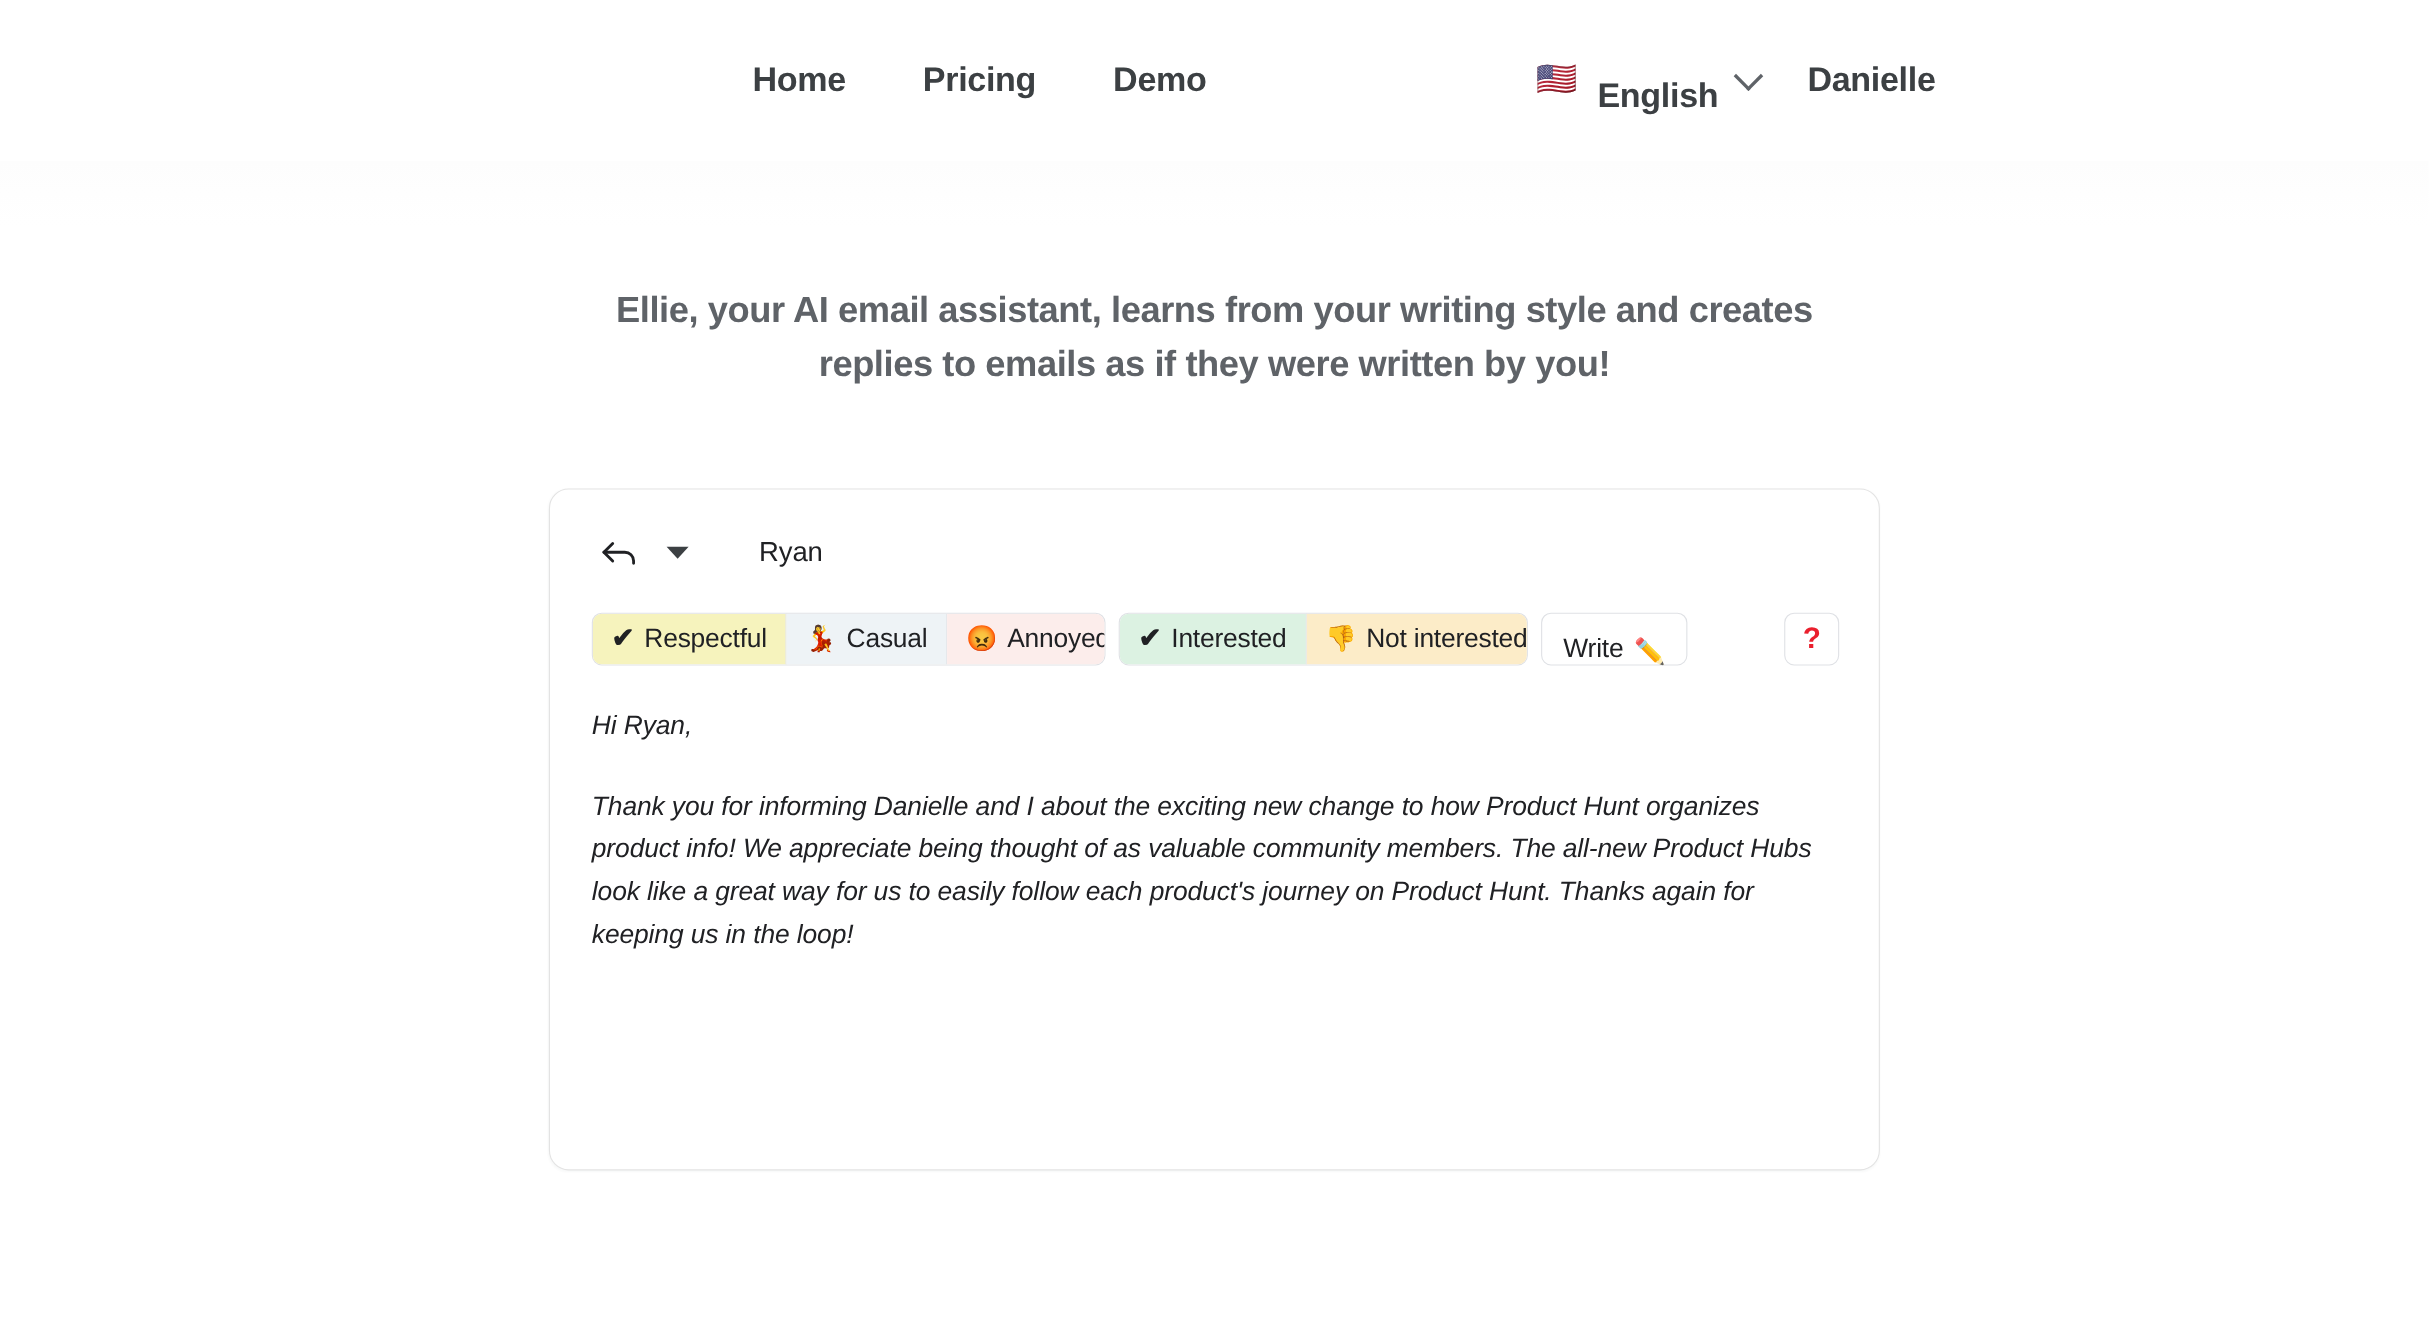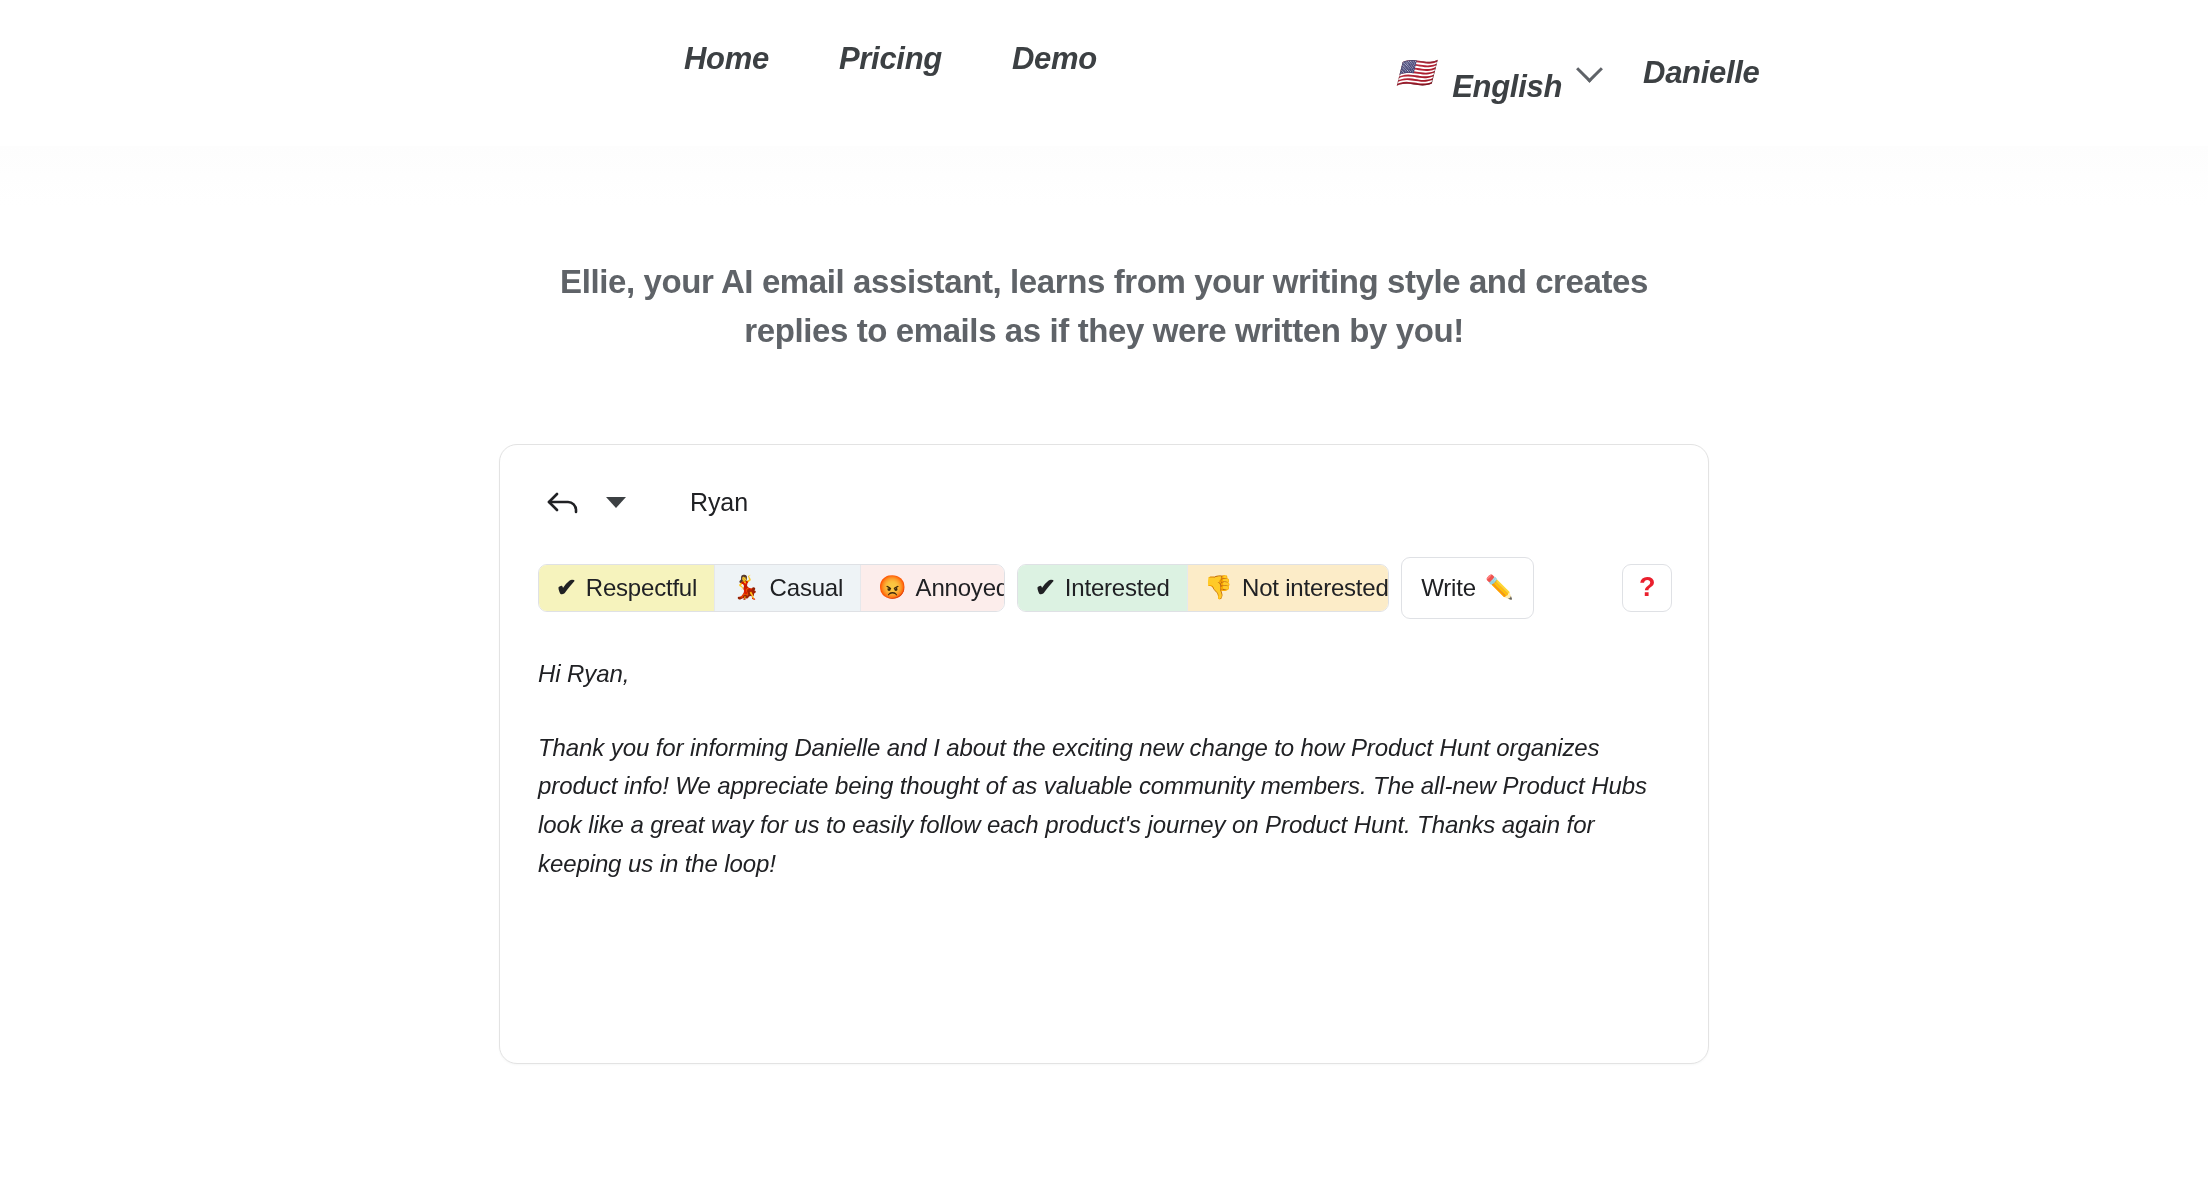--- a/index.html
+++ b/index.html
@@ -31,25 +31,24 @@
     height: 146px;
     background: #ffffff;
     display: flex;
     align-items: center;
     justify-content: center;
     gap: 0;
   }
 
   .nav-inner {
     display: flex;
-    align-items: flex-start;
+    align-items: center;
     width: 1700px;
     padding-left: 430px;
     gap: 0;
-    font-style: italic;
   }
 
   .nav-left {
     display: flex;
     align-items: center;
     gap: 70px;
   }
 
   .nav-link {
     font-size: 31px;
@@ -221,23 +220,23 @@
     font-size: 25px;
     line-height: 1;
     color: #202124;
     font-weight: 700;
   }
 
   .group-gap { width: 12px; flex: none; }
 
   .plain-btn {
     display: flex;
-    align-items: center;
+    align-items: flex-end;
     gap: 10px;
-    height: 62px;
+    height: 48px;
     padding: 0 19px;
     font-size: 24px;
     color: #202124;
     letter-spacing: -0.2px;
     background: #ffffff;
     border: 1px solid #dfe1e5;
     border-radius: 9px;
     cursor: pointer;
     white-space: nowrap;
     font-family: "Liberation Sans", sans-serif;

